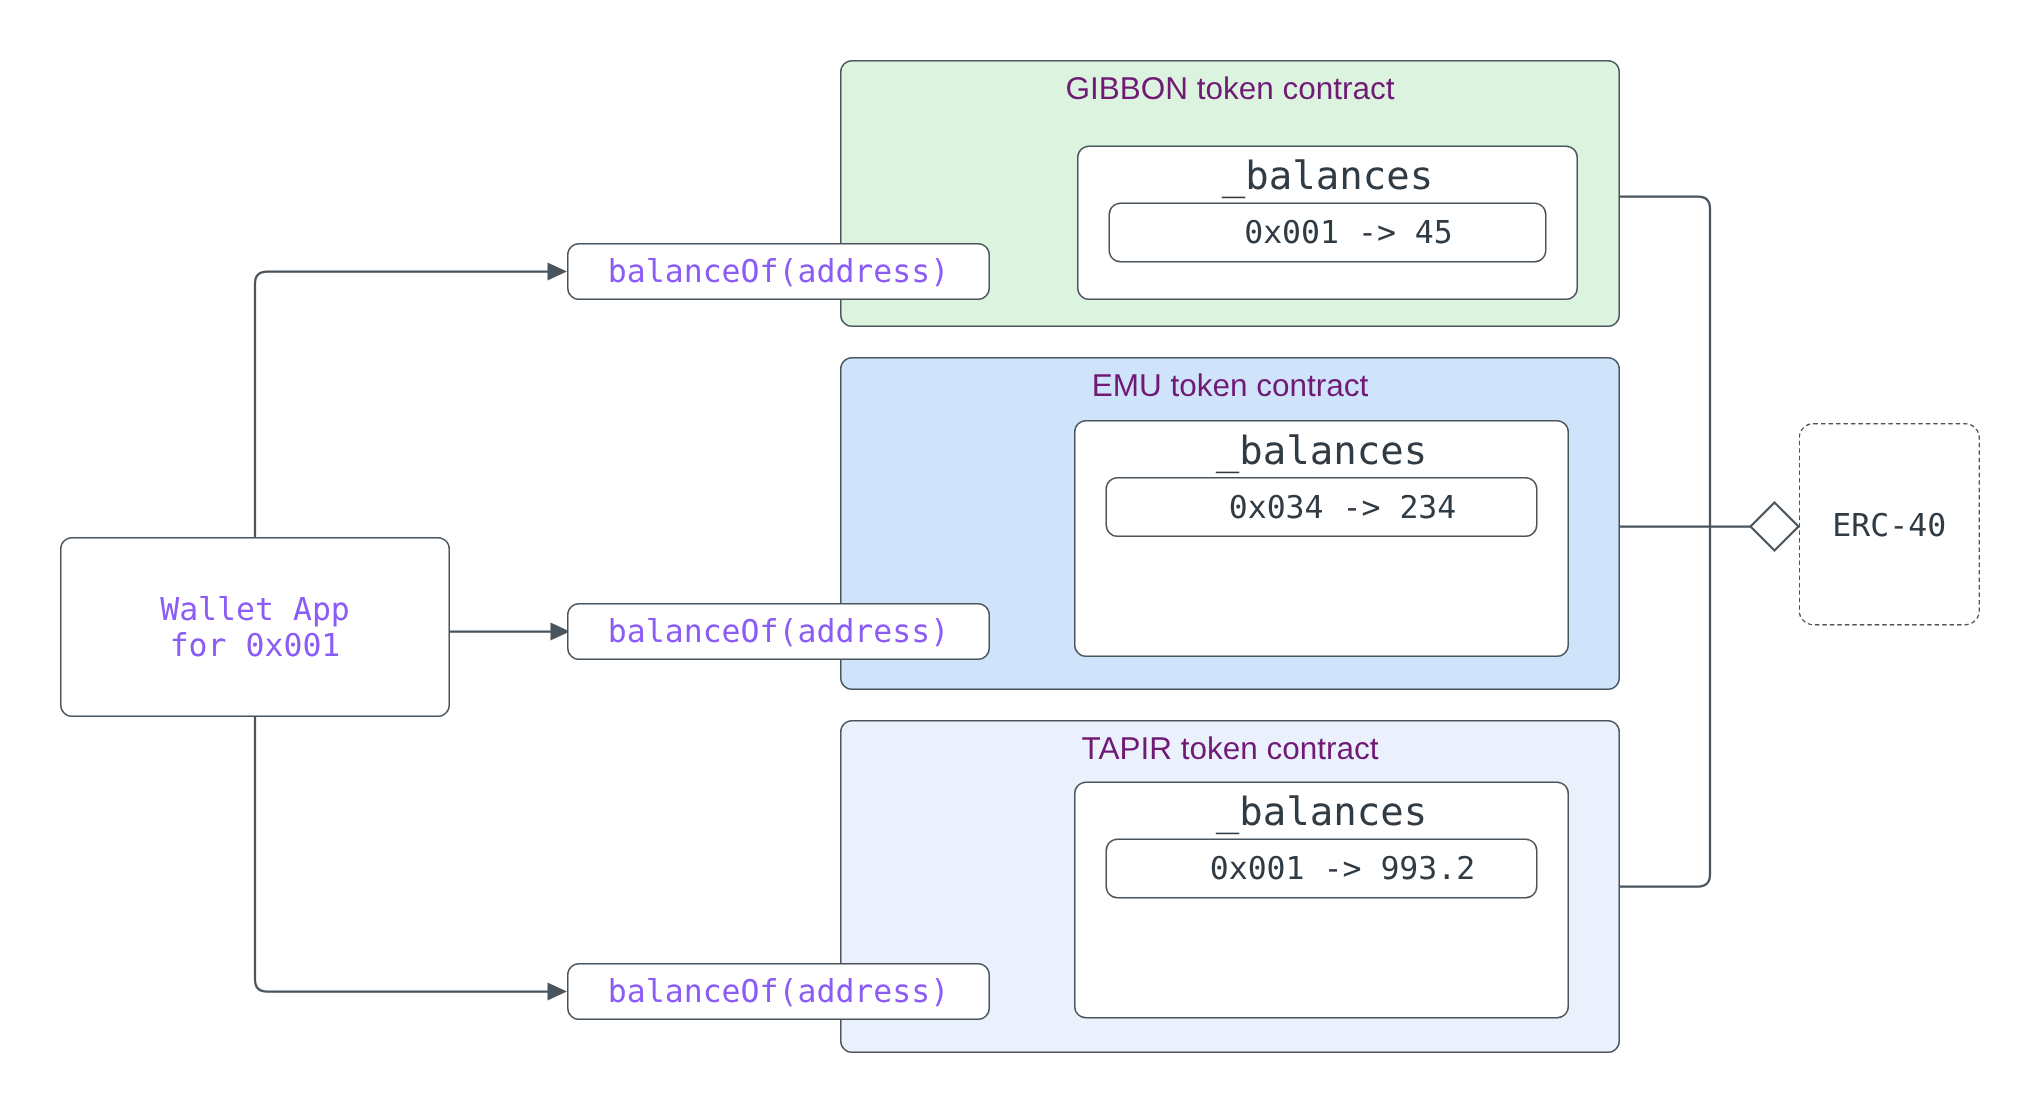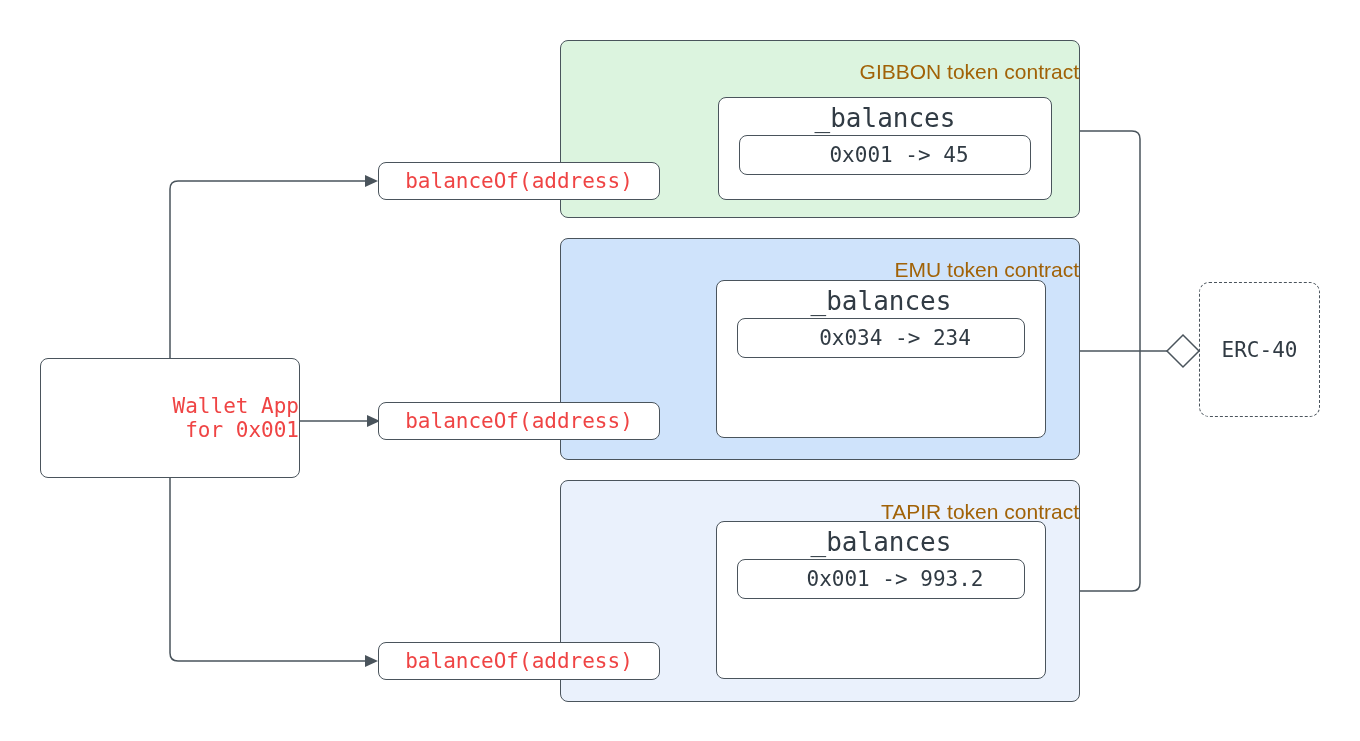--- a/index.html
+++ b/index.html
@@ -3,47 +3,47 @@
 <meta charset="utf-8">
 <style>
   html,body{margin:0;padding:0;}
   body{
     width:1360px;height:741px;position:relative;background:#ffffff;
     font-family:"Liberation Sans",sans-serif;color:#313b44;overflow:hidden;
   }
   .mono{font-family:"DejaVu Sans Mono",monospace;}
   .node{
     position:absolute;box-sizing:border-box;background:#ffffff;
-    border:1.5px solid #4a545c;border-radius:8px;color:#ef4444;
+    border:1.5px solid #4a545c;border-radius:8px;color:#8b5cf6;
   }
   
   .wallet{
     left:40px;top:358px;width:260px;height:120px;
-    display:flex;flex-direction:column;align-items:flex-end;justify-content:center;
+    display:flex;flex-direction:column;align-items:center;justify-content:center;
     font-size:21px;line-height:24px;
   }
   
   .call{
     left:378px;width:282px;height:38px;
     display:flex;align-items:center;justify-content:center;font-size:21px;
     z-index:5;
   }
   .call.c0{top:162px;}
   .call.c1{top:402px;}
   .call.c2{top:642px;}
   
   .contract{
     position:absolute;left:560px;width:520px;box-sizing:border-box;
     border:1.5px solid #4a545c;border-radius:8px;z-index:1;
   }
   .contract.k0{top:40px;height:178px;}
   .contract.k1{top:238px;height:222px;}
   .contract.k2{top:480px;height:222px;}
   .contract-title{
-    text-align:right;font-size:21px;margin-top:19px;color:#a16207;
+    text-align:center;font-size:21px;margin-top:7px;color:#701a75;
   }
   
   .balances{
     position:absolute;box-sizing:border-box;background:#ffffff;
     border:1.5px solid #4a545c;border-radius:8px;z-index:2;padding-top:4px;
   }
   .balances.b0{left:718px;top:97px;width:334px;height:103px;}
   .balances.b1{left:716px;top:280px;width:330px;height:158px;}
   .balances.b2{left:716px;top:521px;width:330px;height:158px;}
   .balances-title{

